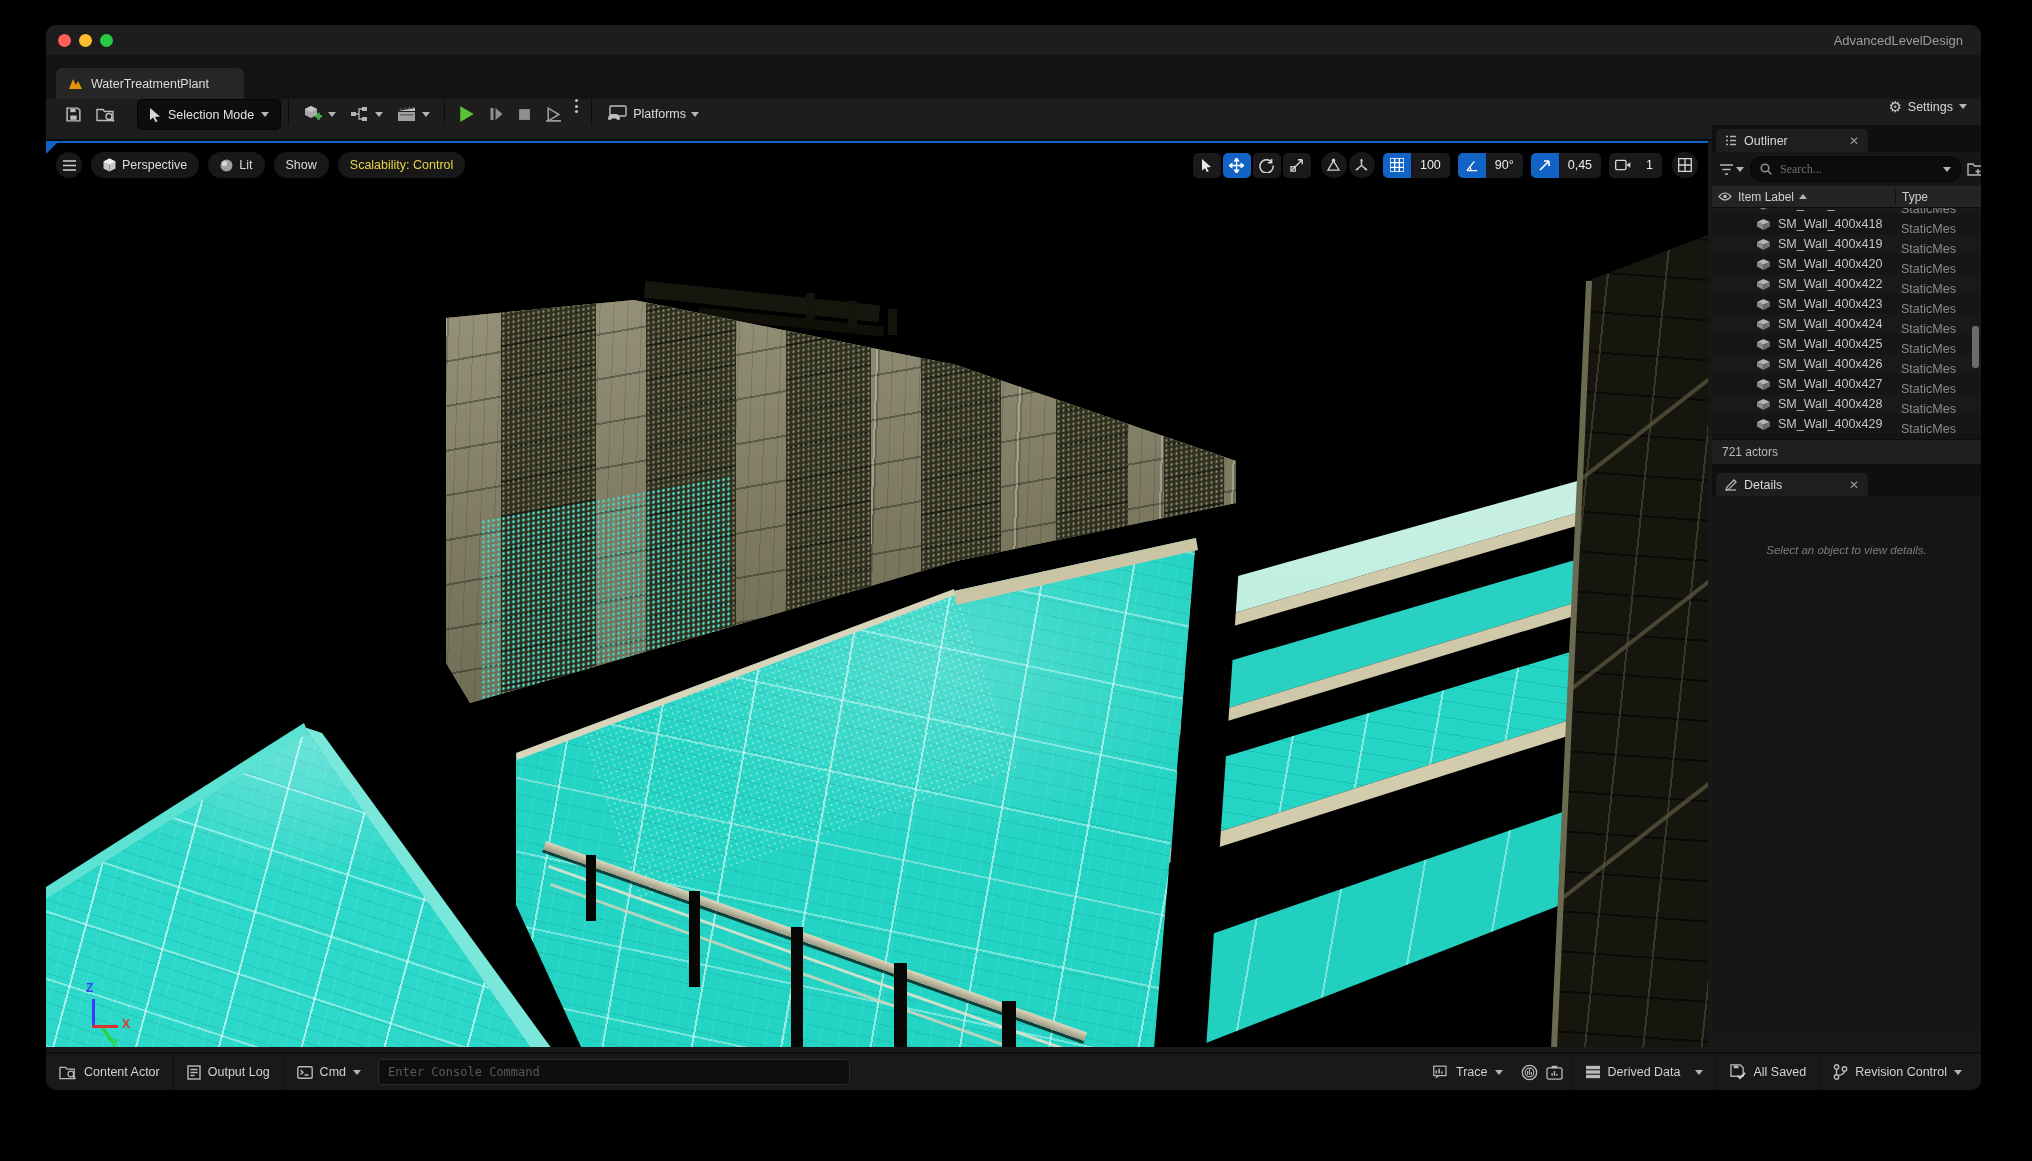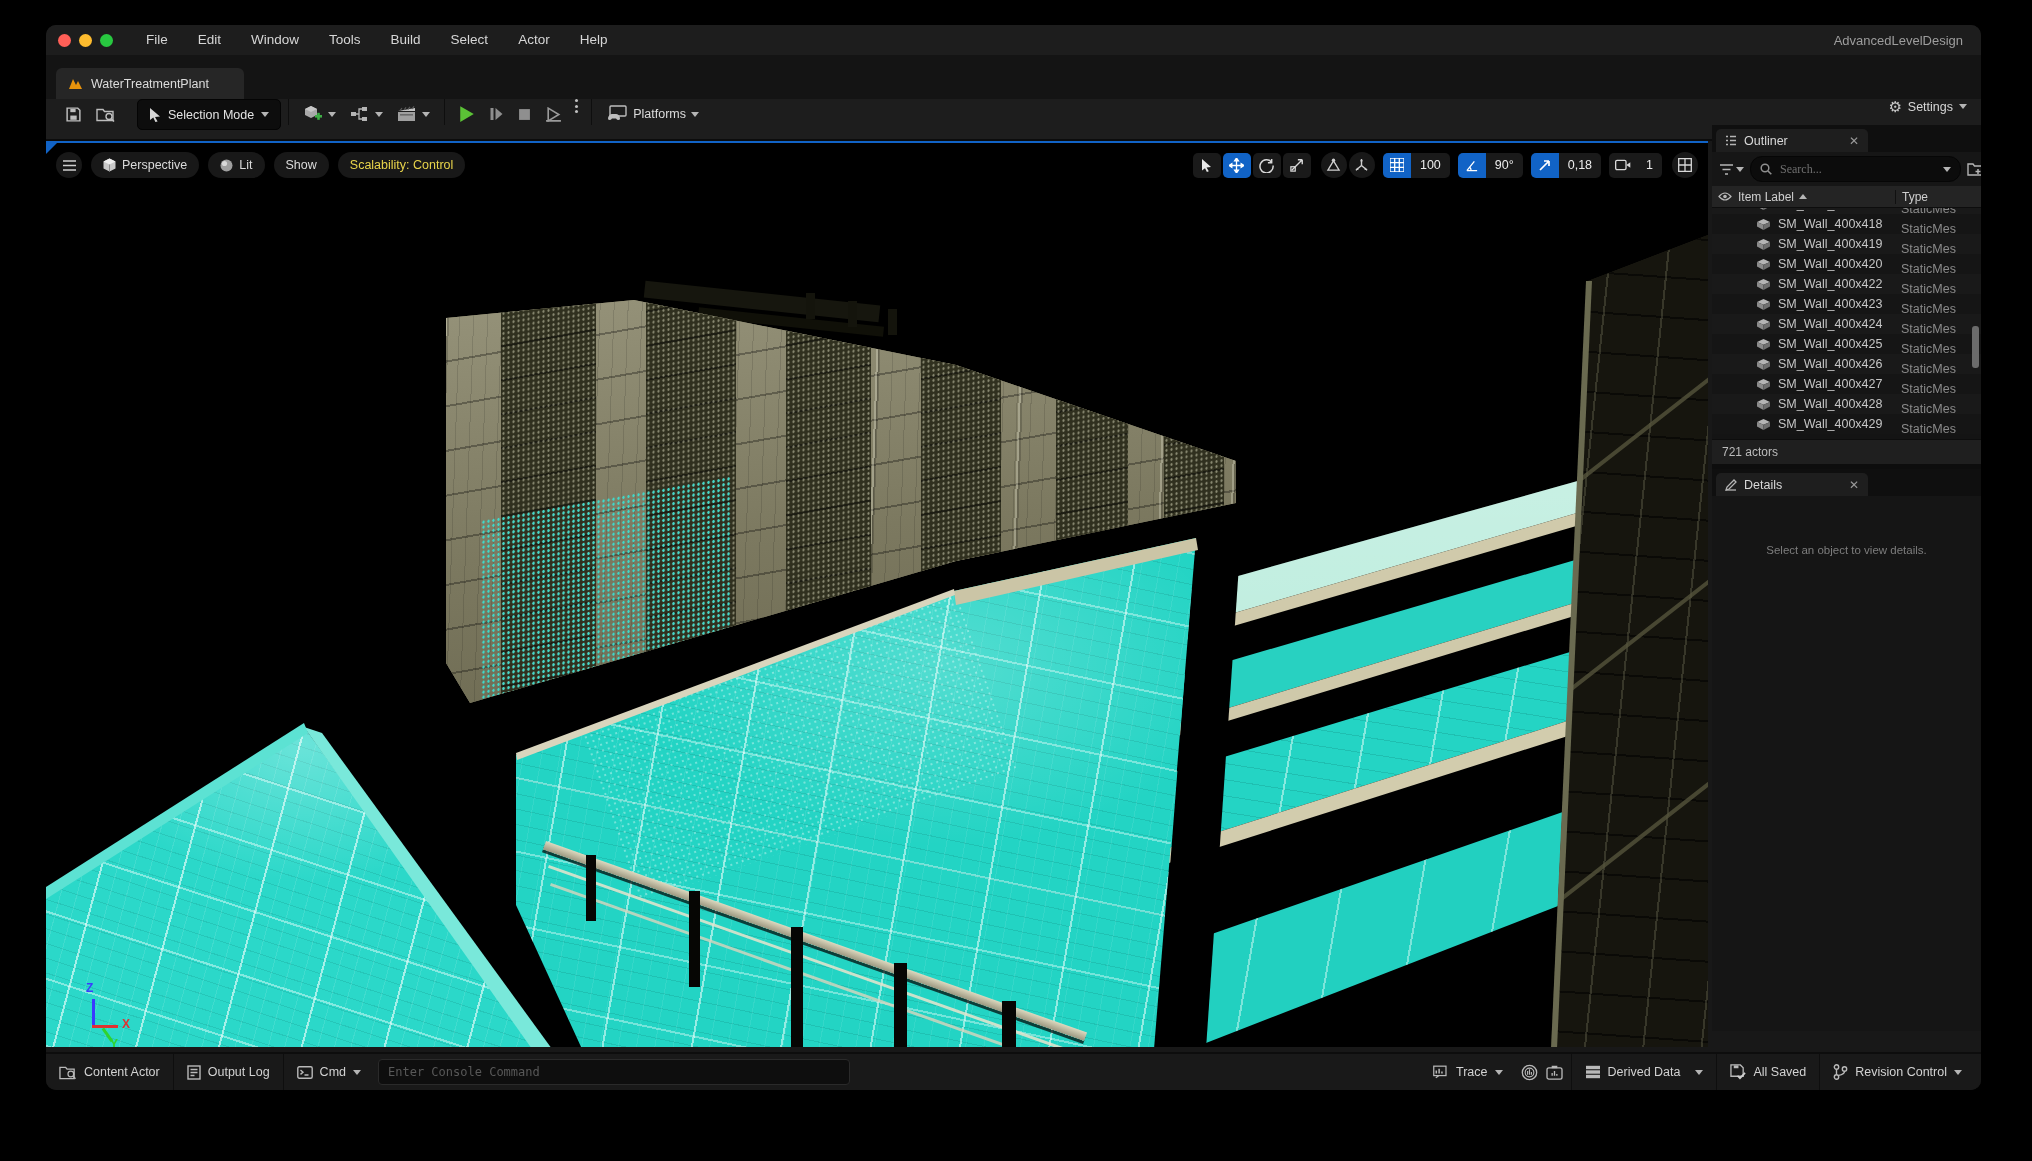--- a/index.html
+++ b/index.html
@@ -151,51 +151,41 @@
   .o-row:nth-child(odd){background:#191919;}
   .o-row:nth-child(even){background:#151515;}
   .o-row .ric{margin-left:44px;flex:none;display:flex;}
   .o-row .rlabel{margin-left:7px;flex:1;white-space:nowrap;overflow:hidden;}
   .o-row .rtype{width:80px;flex:none;color:#8a8a8a;white-space:nowrap;overflow:hidden;margin-top:10px;}
   #outliner-scrollthumb{position:absolute;right:2px;top:118px;width:7px;height:42px;border-radius:3px;background:#6b6b6b;}
   #outliner-footer{height:24px;background:#1f1f1f;display:flex;align-items:center;padding-left:10px;flex:none;
     color:#bcbcbc;font-size:12px;border-top:1px solid #0d0d0d;}
   #panel-gap{height:5px;background:#0d0d0d;flex:none;}
   #details-body{flex:1;background:#151515;display:flex;justify-content:center;}
-  #details-empty{margin-top:48px;color:#7d7d7d;font-size:11.5px;}
+  #details-empty{margin-top:48px;color:#7d7d7d;font-size:11.5px;font-style:italic;}
   
   #statusbar{position:absolute;left:0;top:1027px;width:100%;height:38px;background:#191919;border-top:2px solid #0d0d0d;
     display:flex;align-items:center;box-sizing:border-box;}
   .sb-btn{display:flex;align-items:center;gap:7px;color:#d2d2d2;font-size:12.5px;padding:0 13px;height:100%;}
   .sb-sep{width:1px;height:100%;background:#0e0e0e;}
   #console-input{width:452px;height:24px;background:#0e0e0e;border:1px solid #2a2a2a;border-radius:4px;
     color:#cfcfcf;font-family:"DejaVu Sans Mono",monospace;font-size:12px;padding:0 9px;outline:none;margin-left:4px;}
   #console-input::placeholder{color:#585858;}
   #sb-right{margin-left:auto;display:flex;align-items:center;height:100%;}
   svg{display:block;}
 </style>
 </head>
 <body>
 
 <div id="window">
 
   <div id="titlebar">
     <span class="tl red"></span>
     <span class="tl yellow"></span>
     <span class="tl green"></span>
-    <div id="menu-bar">
-        <div class="menu-item">File</div>
-        <div class="menu-item">Edit</div>
-        <div class="menu-item">Window</div>
-        <div class="menu-item">Tools</div>
-        <div class="menu-item">Build</div>
-        <div class="menu-item">Select</div>
-        <div class="menu-item">Actor</div>
-        <div class="menu-item">Help</div>
-      </div>
     <span id="project-badge">AdvancedLevelDesign</span>
   </div>
 
   <div id="tabstrip">
     <div id="level-tab">
       <span>
         <svg width="15" height="13" viewBox="0 0 15 13">
             <path d="M1 12 L5 2 L8 8 L10 4 L14 12 Z" fill="#e8930c"></path>
           </svg>
       </span>
@@ -470,21 +460,21 @@
             </svg>
         </div>
         <div class="snap-val">90°</div>
       </div>
       <div class="snap-group">
         <div class="snap-ic active">
           <svg width="13" height="13" viewBox="0 0 13 13">
               <path d="M2 11 L11 2 M11 2 h-5 M11 2 v5" stroke="#fff" stroke-width="1.7" fill="none"></path>
             </svg>
         </div>
-        <div class="snap-val">0,18</div>
+        <div class="snap-val">0,45</div>
       </div>
       <div class="snap-group">
         <div class="snap-ic">
           <svg width="16" height="12" viewBox="0 0 17 12">
               <rect x="0.7" y="1" width="11" height="10" rx="1.5" fill="none" stroke="#d8d8d8" stroke-width="1.4"></rect>
               <path d="M12 6 L16.3 3 v6 Z" fill="#d8d8d8"></path>
             </svg>
         </div>
         <div class="snap-val">1</div>
       </div>

